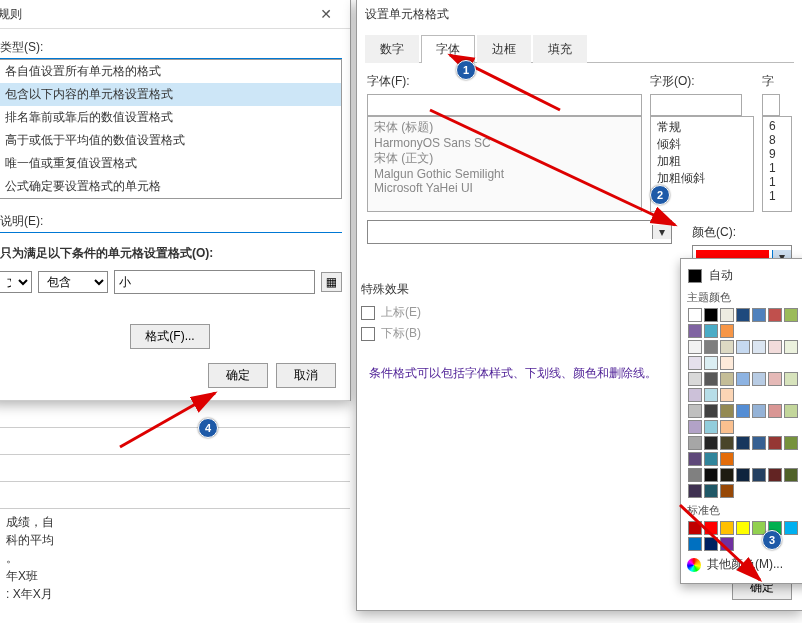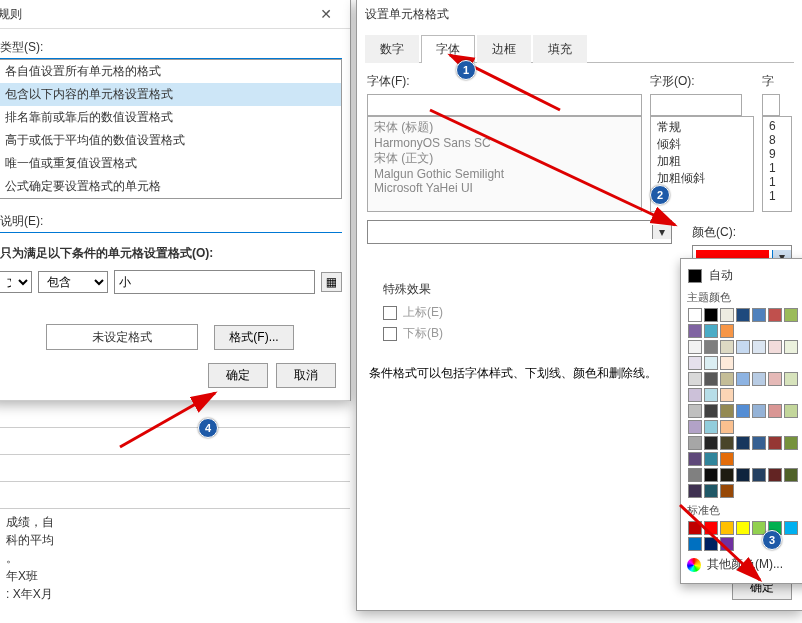--- a/index.html
+++ b/index.html
@@ -21,21 +21,21 @@
   .lab{color:#333;padding:4px 0}
   .fontlist{border:1px solid #aaa;height:90px;overflow:hidden;color:#888;padding:2px 6px;background:#fafafa}
   .stylelist{border:1px solid #aaa;height:90px;overflow:hidden;padding:2px 6px;background:#fff;width:90px}
   .sizelist{border:1px solid #aaa;height:90px;overflow:hidden;padding:2px 6px;background:#fff;width:16px}
   .dd{border:1px solid #888;height:22px;display:flex;align-items:center}
   .dd .val{flex:1;padding:0 4px}
   .dd .arr{width:18px;text-align:center;border-left:1px solid #888;background:#eee}
   .cb{display:flex;align-items:center;gap:6px;padding:2px 0}
   .cbx{width:12px;height:12px;border:1px solid #777;display:inline-block;position:relative}
   .cbx.tri{background:#bbb}
-  .note{color:#000000;padding:10px 2px;line-height:1.6}
+  .note{color:#4c1d95;padding:10px 2px;line-height:1.6}
   .num{position:absolute;width:18px;height:18px;border-radius:50%;background:#1e5aa8;color:#fff;font-size:11px;font-weight:bold;text-align:center;line-height:18px;border:1px solid #fff;box-shadow:0 0 2px rgba(0,0,0,.6);z-index:40;pointer-events:none}
   .arrow-svg{position:absolute;z-index:35;pointer-events:none}
   .color-drop{position:absolute;border:1px solid #999;background:#fff;box-shadow:0 4px 10px rgba(0,0,0,.3);padding:6px;width:118px;z-index:20}
   .sw{width:12px;height:12px;display:inline-block;margin:1px;border:1px solid #888}
   .swrow{line-height:0}
   .hdr{font-size:11px;color:#555;padding:4px 0 2px}
   .autorow{display:flex;align-items:center;gap:6px;padding:2px 0}
   .more{display:flex;align-items:center;gap:6px;padding:4px 0;color:#333}
   .wheel{width:14px;height:14px;border-radius:50%;background:conic-gradient(red,orange,yellow,lime,cyan,blue,magenta,red)}
   .fieldbox{border:1px solid #aaa;height:20px;background:#fff}
@@ -63,21 +63,20 @@
   <div class="section-label" style="font-weight:bold;margin-top:6px">只为满足以下条件的单元格设置格式(O):</div>
 
   <div class="row">
     <select style="width:34px"><option>文本</option></select>
     <select style="width:70px"><option>包含</option></select>
     <input type="text" style="flex: 1 1 0%;" value="小">
     <button class="btn" style="padding:2px 4px">▦</button>
   </div>
 
   <div class="row" style="margin-top:30px;justify-content:center;gap:16px">
-    <div class="preview">未设定格式</div>
     <button class="btn">格式(F)...</button>
   </div>
 
   <div class="row" style="position:absolute;bottom:6px;right:6px;gap:8px">
     <button class="btn" style="width:60px">确定</button>
     <button class="btn" style="width:60px">取消</button>
   </div>
 </div>
 
 <div style="position:absolute;left:0;top:400px;width:350px">
@@ -149,21 +148,21 @@
     </div>
     <div style="width:100px">
       <div class="lab">颜色(C):</div>
       <div class="dd">
         <div class="val" style="background:#ff0000;height:14px;margin:3px"></div>
         <div class="arr" style="background:#cde;border-color:#0078d4">▾</div>
       </div>
     </div>
   </div>
 
-  <div style="padding:8px 26px 0">
+  <div style="padding:8px 4px 0">
     <div class="lab">特殊效果</div>
     <div class="cb" style="color:#999">
         <span class="cbx"></span>
         <span>上标(E)</span>
       </div>
     <div class="cb" style="color:#999">
         <span class="cbx"></span>
         <span>下标(B)</span>
       </div>
   </div>

